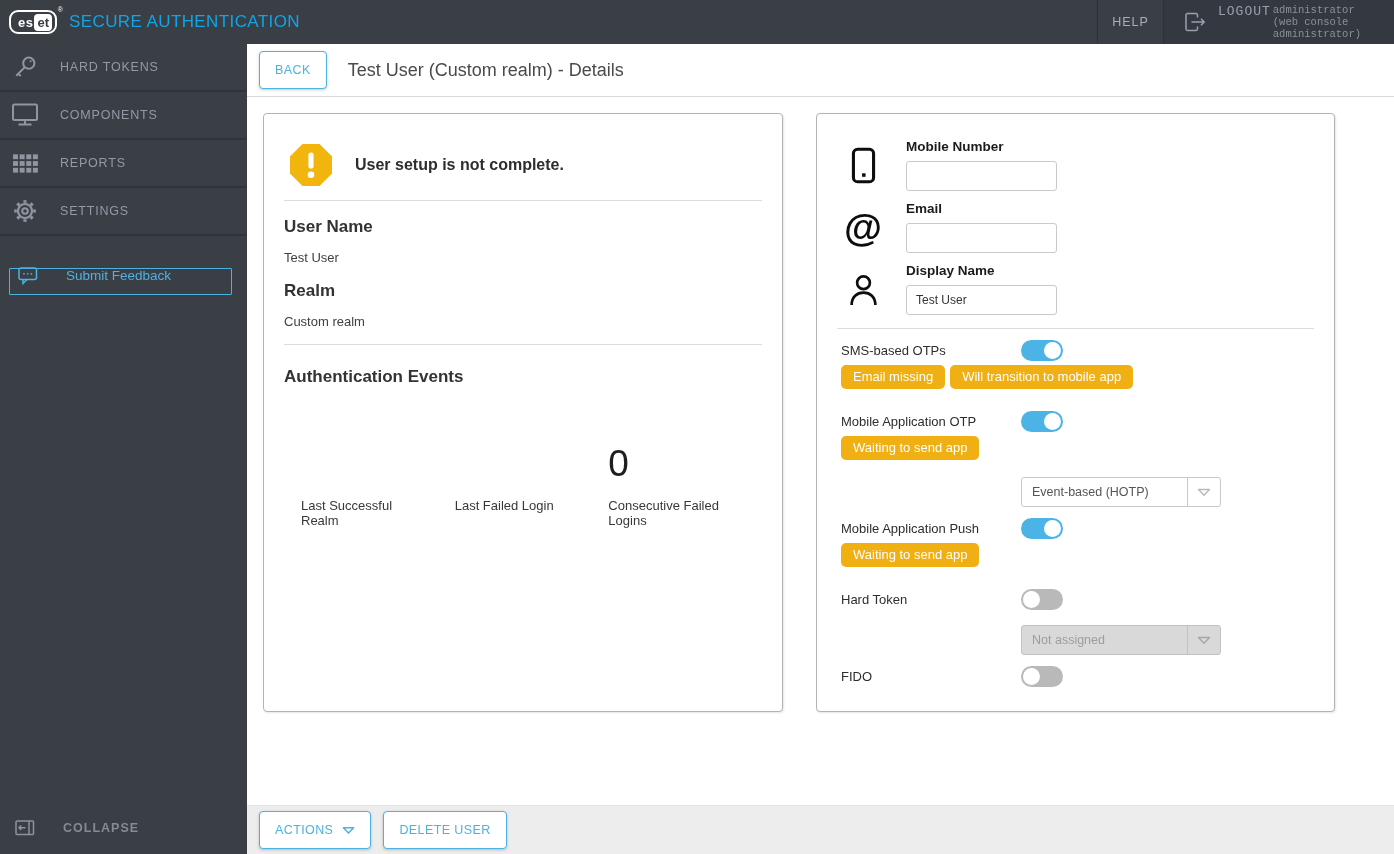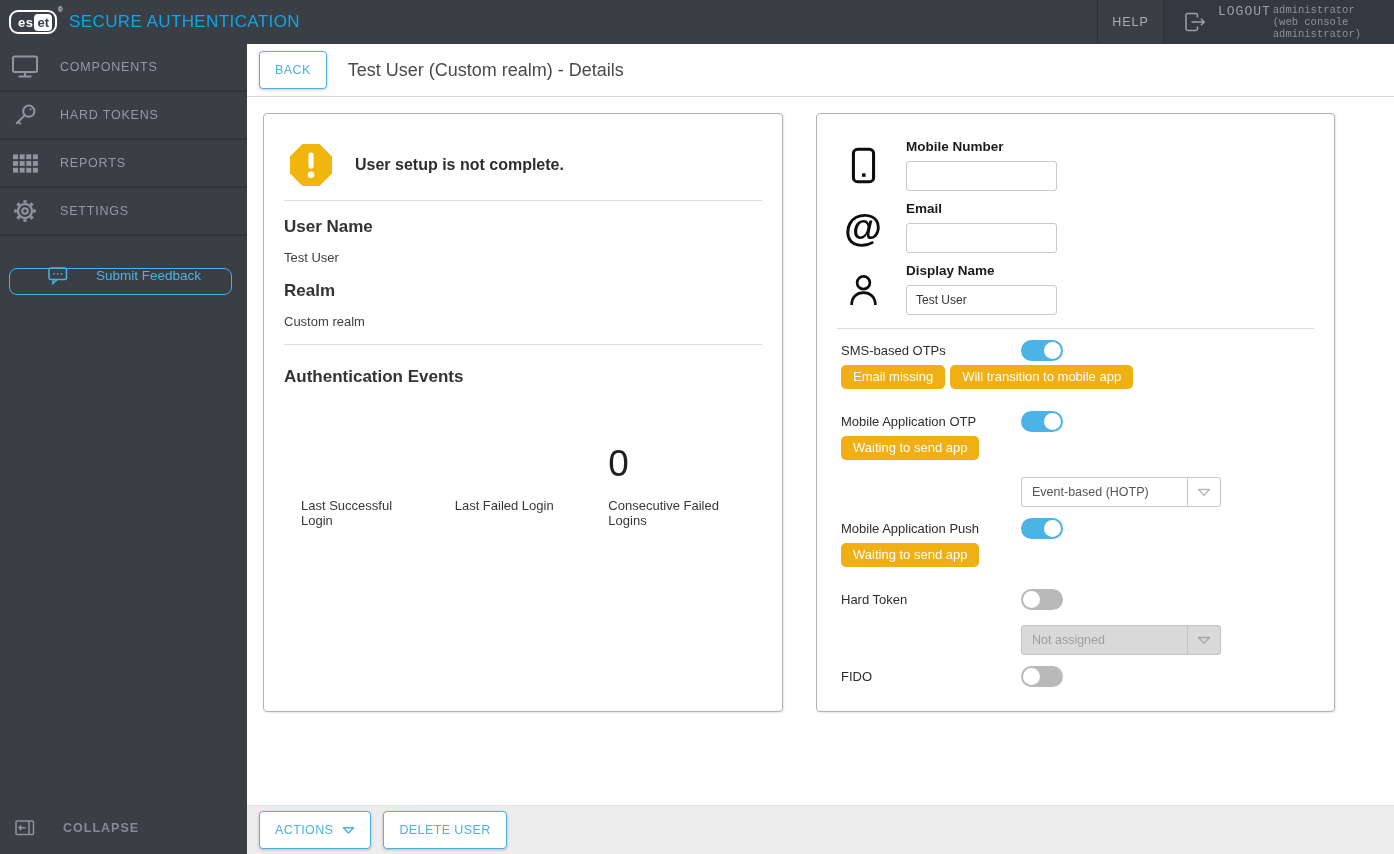--- a/index.html
+++ b/index.html
@@ -24,21 +24,21 @@
   .logout-label { color:#9aa1aa; font-size:13px; letter-spacing:1px; }
   .logout-user { color:#8b9199; font-size:10.5px; }
 
   
   .sidebar { position:absolute; top:44px; left:0; width:247px; bottom:0; background:#3a3e45; display:flex; flex-direction:column; }
   .nav-item { height:48px; display:flex; align-items:center; padding-left:12px; border-bottom:2px solid #30343a; cursor:pointer; }
   .nav-icon { width:26px; display:flex; justify-content:center; color:#8f96a0; }
   .nav-label { margin-left:22px; font-size:12.5px; letter-spacing:0.8px; color:#939aa4; }
   .nav-item.active .nav-icon { color:#fff; }
   .nav-item.active .nav-label { color:#fff; }
-  .feedback-btn { margin:32px 15px 0 9px; height:27px; border:1px solid #4bb2e2; border-radius:8px; background:transparent; color:#4bb2e2; display:flex; align-items:center; padding:0 0 12px 8px; font-size:13.5px; font-family:inherit; cursor:pointer;justify-content:center; }
+  .feedback-btn { margin:32px 15px 0 9px; height:27px; border:1px solid #4bb2e2; border-radius:1px; background:transparent; color:#4bb2e2; display:flex; align-items:center; padding:0 0 12px 8px; font-size:13.5px; font-family:inherit; cursor:pointer; }
   .feedback-btn .fb-icon { display:flex; color:#4bb2e2; }
   .feedback-btn .fb-label { margin-left:28px; }
   .collapse-row { margin-top:auto; height:52px; display:flex; align-items:center; padding-left:15px; cursor:pointer; }
   .collapse-icon { color:#8d939c; display:flex; }
   .collapse-label { margin-left:28px; font-size:12.5px; letter-spacing:1px; color:#848b94; font-weight:bold; }
 
   
   .main { position:absolute; top:44px; left:247px; right:0; bottom:0; display:flex; flex-direction:column; background:#fff; }
   .page-header { height:53px; flex:none; border-bottom:1px solid #d9d9d9; display:flex; align-items:center; padding-left:12px; }
   .btn-outline { background:#fff; border:1px solid #4bb2e2; color:#4bb2e2; border-radius:4px; height:38px; padding:0 15px; font-size:12.5px; letter-spacing:0.4px; display:inline-flex; align-items:center; gap:9px; box-shadow:0 1px 3px rgba(0,0,0,0.22); font-family:inherit; cursor:pointer; }
@@ -124,36 +124,36 @@
           <span class="logout-user">administrator (web console administrator)</span>
         </span>
       </div>
     </div>
   </header>
 
   <aside class="sidebar">
     <nav>
       <div class="nav-item">
         <span class="nav-icon">
-          <svg width="26" height="24" viewBox="0 0 26 24" fill="none" stroke="currentColor" stroke-width="2">
-            <rect x="1" y="1.5" width="24" height="15.5" rx="1.5"></rect>
-            <path d="M13 17 v4.5 M6.5 21.5 h13"></path>
-          </svg>
-        </span>
-        <span class="nav-label">COMPONENTS</span>
-      </div>
-      <div class="nav-item">
-        <span class="nav-icon">
           <svg width="24" height="24" viewBox="0 0 24 24" fill="none" stroke="currentColor" stroke-width="2">
             <circle cx="15.8" cy="8.2" r="5.6"></circle>
             <circle cx="17.6" cy="6.3" r="1" fill="currentColor" stroke="none"></circle>
             <path d="M11.6 12.4 L3.2 20.8 M5.3 18.7 l2.4 2.4"></path>
           </svg>
         </span>
         <span class="nav-label">HARD TOKENS</span>
+      </div>
+      <div class="nav-item">
+        <span class="nav-icon">
+          <svg width="26" height="24" viewBox="0 0 26 24" fill="none" stroke="currentColor" stroke-width="2">
+            <rect x="1" y="1.5" width="24" height="15.5" rx="1.5"></rect>
+            <path d="M13 17 v4.5 M6.5 21.5 h13"></path>
+          </svg>
+        </span>
+        <span class="nav-label">COMPONENTS</span>
       </div>
       <div class="nav-item">
         <span class="nav-icon">
           <svg width="25" height="19" viewBox="0 0 26 19" fill="currentColor">
             <rect x="0" y="0" width="5.2" height="5"></rect>
               <rect x="6.9" y="0" width="5.2" height="5"></rect>
               <rect x="13.8" y="0" width="5.2" height="5"></rect>
               <rect x="20.7" y="0" width="5.2" height="5"></rect>
             <rect x="0" y="7" width="5.2" height="5"></rect>
               <rect x="6.9" y="7" width="5.2" height="5"></rect>
@@ -235,21 +235,21 @@
         <hr class="sep sep-1">
         <h2 class="field-label">User Name</h2>
         <div class="field-value">Test User</div>
         <h2 class="field-label">Realm</h2>
         <div class="field-value">Custom realm</div>
         <hr class="sep sep-2">
         <h2 class="events-title">Authentication Events</h2>
         <div class="stats-row">
           <div class="stat">
             <div class="stat-value"></div>
-            <div class="stat-label">Last Successful Login</div>
+            <div class="stat-label">Last Successful Realm</div>
           </div>
           <div class="stat">
             <div class="stat-value"></div>
             <div class="stat-label">Last Failed Login</div>
           </div>
           <div class="stat">
             <div class="stat-value">0</div>
             <div class="stat-label">Consecutive Failed Logins</div>
           </div>
         </div>

